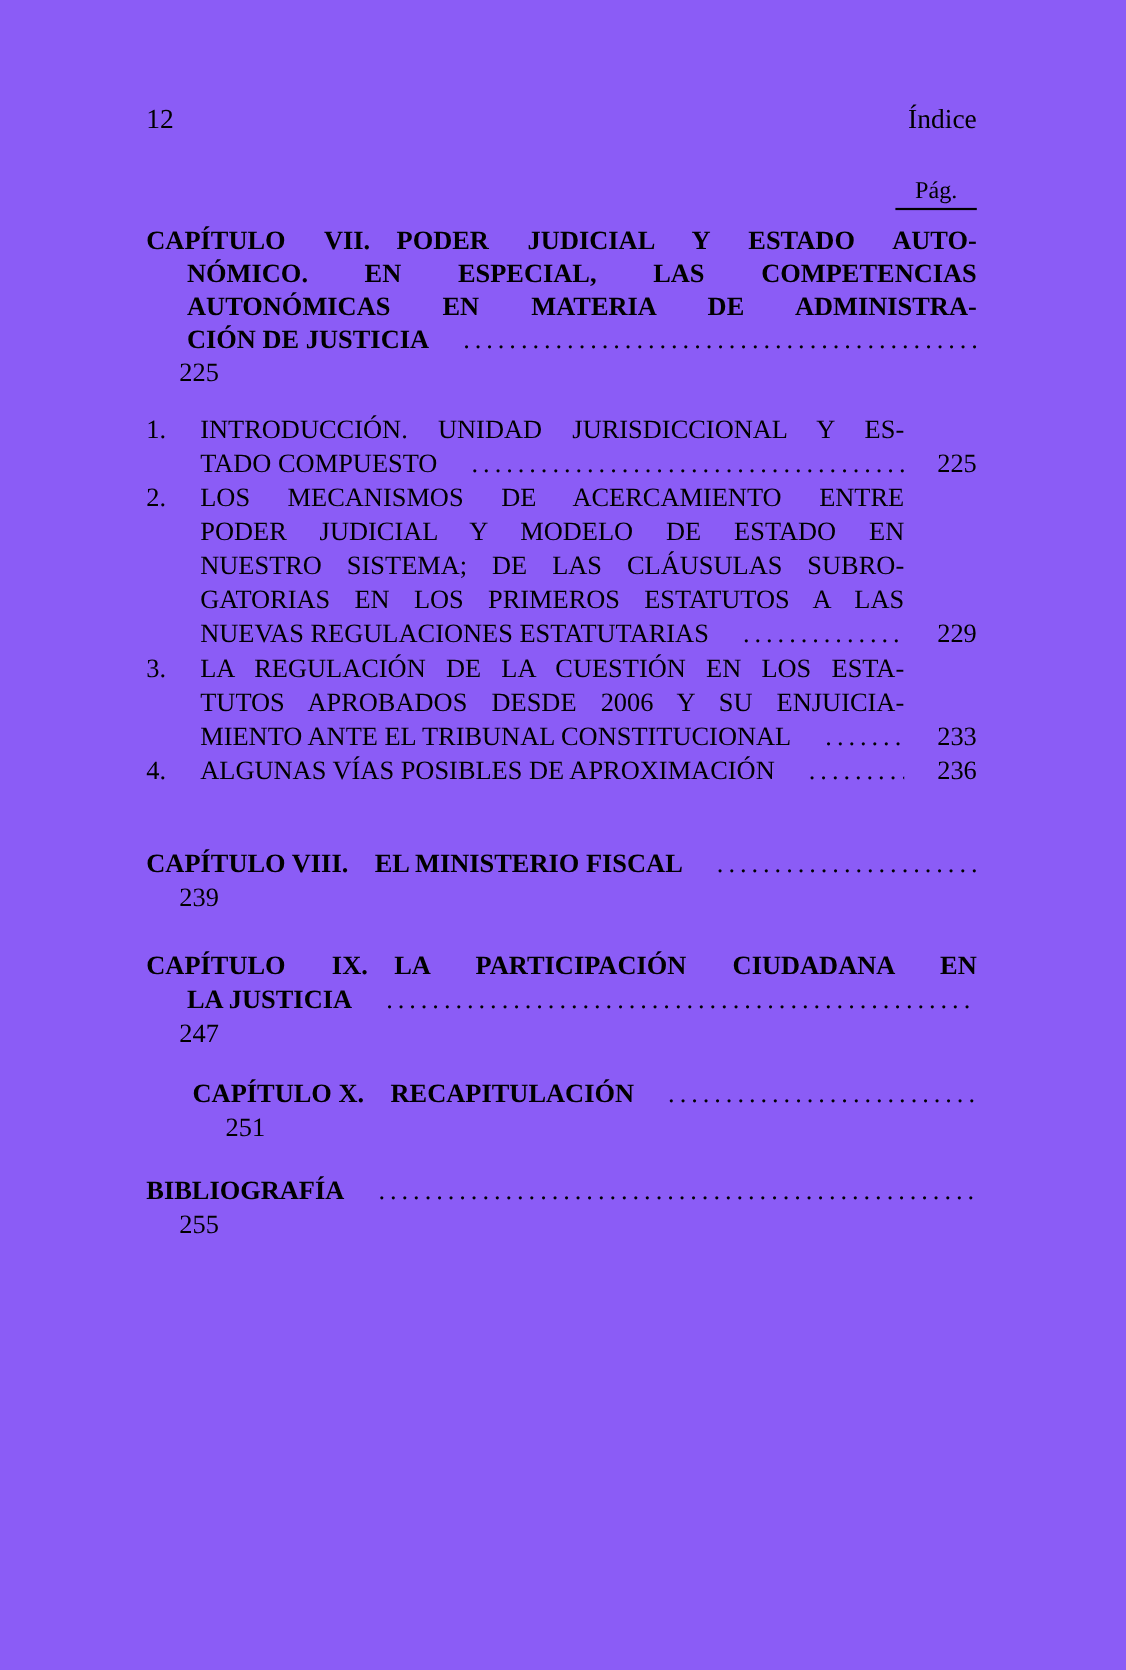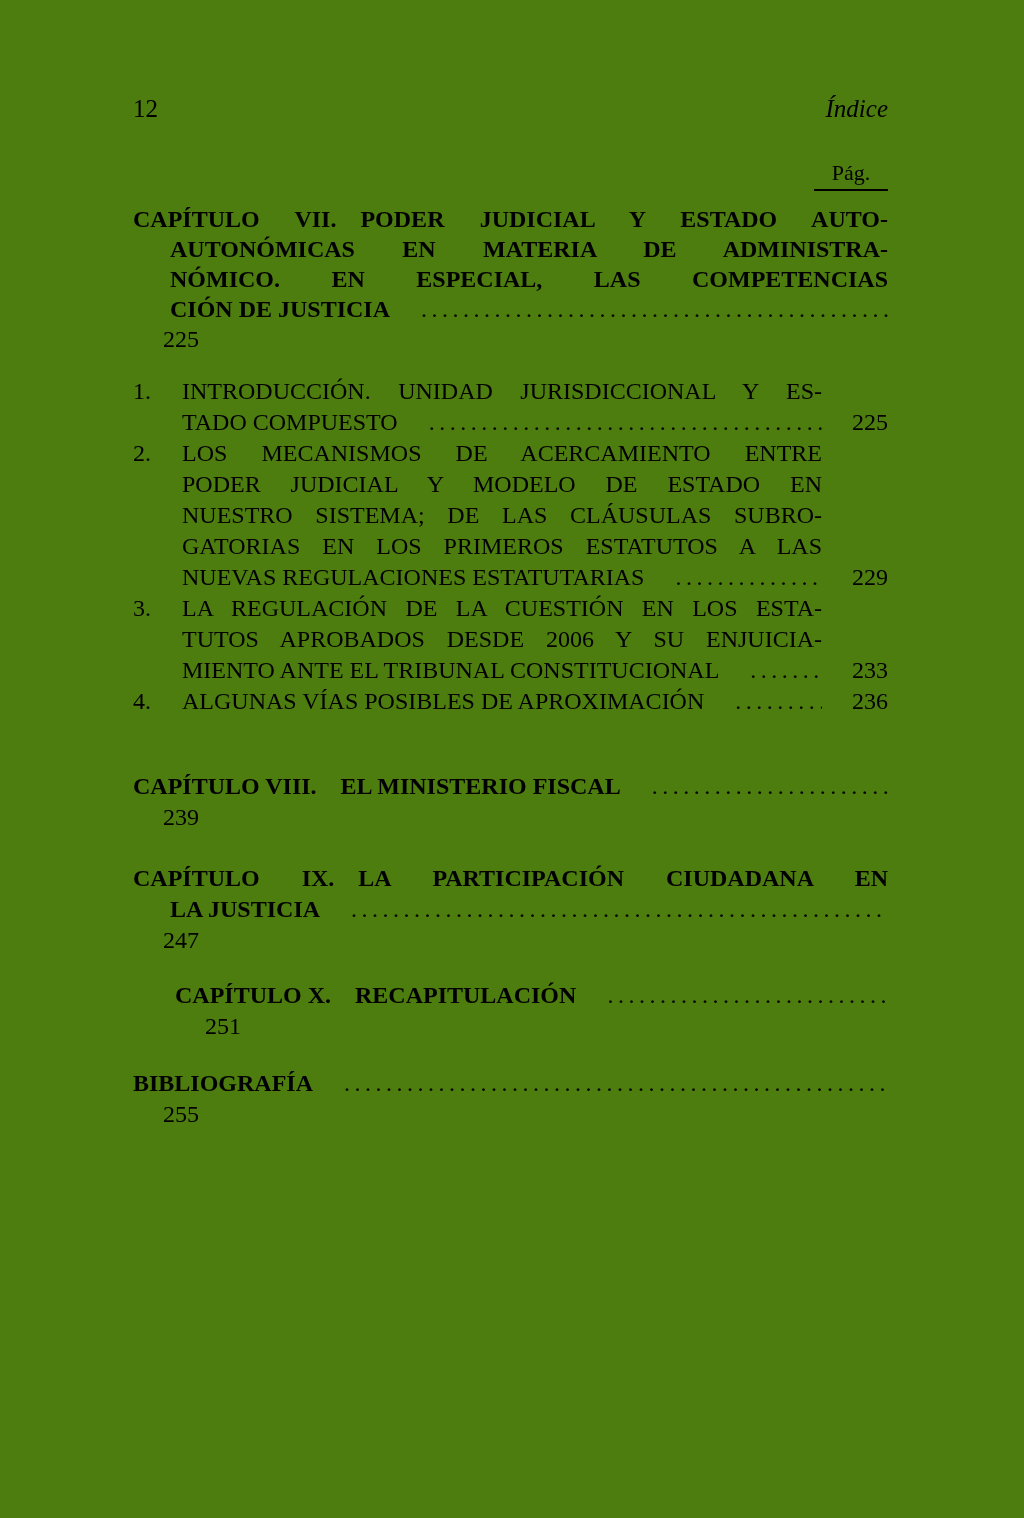--- a/index.html
+++ b/index.html
@@ -1,36 +1,36 @@
 <!DOCTYPE html>
 <html><head>
 <meta charset="utf-8">
 <style>
   html, body { margin: 0; padding: 0; background: #ffffff; }
   .page {
     position: relative;
     width: 1024px;
     height: 1518px;
     box-sizing: border-box;
-    background: #4d7c0f;
+    background: #8b5cf6;
     padding: 96px 136px 0 133px;
     font-family: "Liberation Serif", "DejaVu Serif", serif;
     color: #000000;
     overflow: hidden;
   }
 
   
   .page-header {
     display: flex;
     justify-content: space-between;
     align-items: baseline;
     font-size: 25px;
     line-height: 26px;
   }
-  .running { font-style: italic; }
+  .running { }
 
   
   .pag-row { margin-top: 40px; display: flex; justify-content: flex-end; }
   .pag-label {
     min-width: 74px;
     text-align: center;
     font-size: 22px;
     line-height: 22px;
     padding-bottom: 5px;
     border-bottom: 2px solid #000;
@@ -88,22 +88,22 @@
     <span class="running">Índice</span>
   </header>
 
   <div class="pag-row">
     <span class="pag-label">Pág.</span>
   </div>
 
   <section class="entry bold ch7">
     <div class="body">
       <div class="jline">CAPÍTULO VII. PODER JUDICIAL Y ESTADO AUTO-</div>
+      <div class="jline cont">NÓMICO. EN ESPECIAL, LAS COMPETENCIAS</div>
       <div class="jline cont">AUTONÓMICAS EN MATERIA DE ADMINISTRA-</div>
-      <div class="jline cont">NÓMICO. EN ESPECIAL, LAS COMPETENCIAS</div>
       <div class="lrow cont">
         <span class="txt">CIÓN DE JUSTICIA</span>
         <span class="dots"></span>
       </div>
     </div>
     <div class="pagecol">
       <span>225</span>
     </div>
   </section>
 

